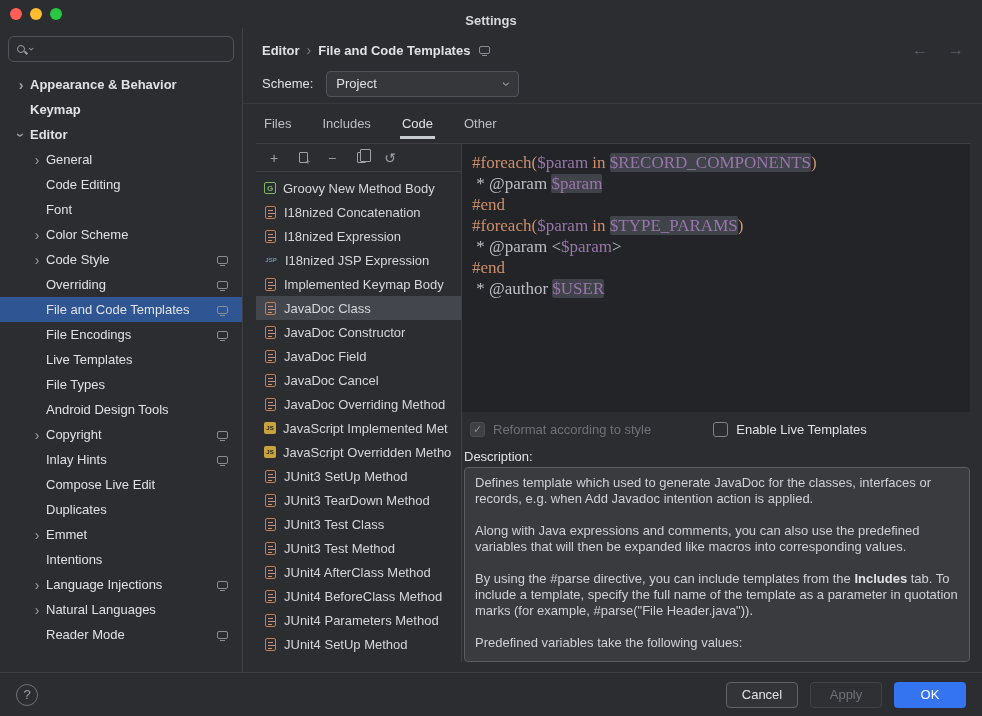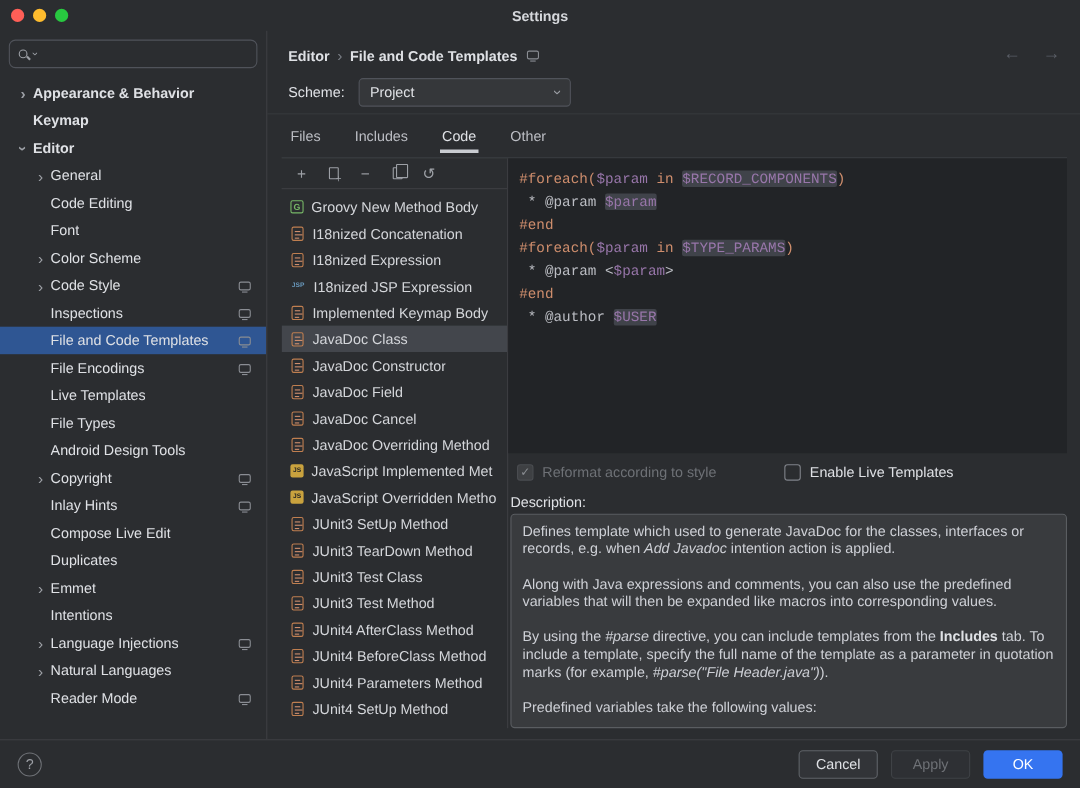--- a/index.html
+++ b/index.html
@@ -7,21 +7,21 @@
   --text-dim:#bcbec4; --text-disabled:#6e7176; --accent:#3574f0;
   --selection:#2f5693; --list-selection:#43464c; --code-directive:#cf8e6d;
   --code-variable:#9876aa; --code-var-bg:#40434a; --icon:#9da0a6;
   --desc-bg:#393b3e; --desc-border:#5a5d61;
 }
 *{margin:0;padding:0;box-sizing:border-box}
 html,body{width:982px;height:716px;overflow:hidden}
 body{background:var(--bg);font-family:"Liberation Sans",sans-serif;font-size:13px;color:var(--text)}
 .window{width:982px;height:716px;display:flex;flex-direction:column}
 
-.titlebar{height:28px;flex:none;display:flex;align-items:center;position:relative}
+.titlebar{height:28px;flex:none;display:flex;align-items:flex-end;position:relative}
 .traffic{position:absolute;left:10px;top:8px;display:flex;gap:8px}
 .dot{width:12px;height:12px;border-radius:50%}
 .dot.red{background:var(--traffic-red,#ff5f57)}
 .dot.yellow{background:var(--traffic-yellow,#febc2e)}
 .dot.green{background:var(--traffic-green,#28c840)}
 .title{flex:1;text-align:center;font-weight:bold;color:#d6d8dc}
 
 .content{flex:1;display:flex;min-height:0}
 .sidebar{width:243px;flex:none;border-right:1px solid var(--border-soft);display:flex;flex-direction:column;min-height:0}
 .search-box{margin:8px;height:26px;flex:none;border:1px solid #50535a;border-radius:6px;display:flex;align-items:center;padding:0 8px;gap:4px}
@@ -71,36 +71,36 @@
   background:
    linear-gradient(#cf8e6d,#cf8e6d) 2px 3px/5px 1px no-repeat,
    linear-gradient(#cf8e6d,#cf8e6d) 2px 6px/7px 1px no-repeat,
    linear-gradient(#cf8e6d,#cf8e6d) 2px 9px/4px 1px no-repeat}
 .icon-groovy{width:12px;height:12px;border:1px solid #77b767;border-radius:2px;color:#77b767;font-size:8px}
 .icon-js{width:12px;height:12px;background:#c9a23e;border-radius:2px;color:#1e1f22;font-size:6px}
 .icon-jsp{color:#6897bb;font-size:6px;letter-spacing:0}
 .tpl-label{overflow:hidden}
 
 .right-panel{flex:1;display:flex;flex-direction:column;min-width:0;min-height:0}
-.editor{height:268px;flex:none;background:var(--editor-bg);padding:8px 10px;font-family:Liberation Mono, monospace;font-size:13px;line-height:21px;white-space:pre;overflow:hidden}
+.editor{height:268px;flex:none;background:var(--editor-bg);padding:8px 10px;font-family:Liberation Serif, serif;font-size:17px;line-height:21px;white-space:pre;overflow:hidden}
 .tok-d{color:var(--code-directive)}
 .tok-p{color:var(--text-dim)}
 .tok-v{color:var(--code-variable)}
 .tok-vh{color:var(--code-variable);background:var(--code-var-bg);border-radius:2px}
 .options-row{height:34px;flex:none;display:flex;align-items:center;padding:0 8px;gap:62px}
 .checkbox-item{display:flex;align-items:center;gap:8px}
 .cb{width:15px;height:15px;border-radius:3px;flex:none;display:inline-flex;align-items:center;justify-content:center;font-size:11px}
 .cb.checked-disabled{background:#3e4043;color:#8a8d92;border:1px solid #4a4c50}
 .cb.unchecked{border:1px solid #80838a;background:transparent}
 .cb-label.dim{color:var(--text-disabled)}
 .desc-label{flex:none;padding:3px 0 3px 2px}
 .desc-box{flex:1;margin-left:2px;background:var(--desc-bg);border:1px solid var(--desc-border);border-radius:4px;padding:7px 10px;overflow:hidden;color:#ced0d6;line-height:16px;min-height:0}
 .desc-p{margin-bottom:16px}
 .desc-p:last-child{margin-bottom:0}
-.seg-i{font-style:italic}
+.seg-i{}
 .seg-b{font-weight:bold;color:var(--text)}
 
 .footer{height:44px;flex:none;border-top:1px solid var(--border-soft);display:flex;align-items:center;padding:0 16px;gap:12px}
 .help-btn{width:22px;height:22px;border-radius:50%;border:1px solid #6e7176;color:var(--icon);display:flex;align-items:center;justify-content:center;font-size:13px;cursor:default}
 .footer-spacer{flex:1}
 .btn{height:26px;min-width:72px;padding:0 14px;border-radius:4px;display:inline-flex;align-items:center;justify-content:center;font:inherit;cursor:default}
 .btn-cancel{background:#323438;border:1px solid #5f6368;color:var(--text)}
 .btn-apply{background:#2e3034;border:1px solid #3f4246;color:var(--text-disabled)}
 .btn-ok{background:var(--accent);border:none;color:#ffffff}
 </style>
@@ -153,21 +153,21 @@
             <span class="chev">›</span>
             <span class="tree-label">Color Scheme</span>
           </div>
           <div class="tree-row lvl1">
             <span class="chev">›</span>
             <span class="tree-label">Code Style</span>
             <span class="monitor-icon"></span>
           </div>
           <div class="tree-row lvl1">
             <span class="chev"></span>
-            <span class="tree-label">Inspections</span>
+            <span class="tree-label">Overriding</span>
             <span class="monitor-icon"></span>
           </div>
           <div class="tree-row lvl1 selected">
             <span class="chev"></span>
             <span class="tree-label">File and Code Templates</span>
             <span class="monitor-icon"></span>
           </div>
           <div class="tree-row lvl1">
             <span class="chev"></span>
             <span class="tree-label">File Encodings</span>

